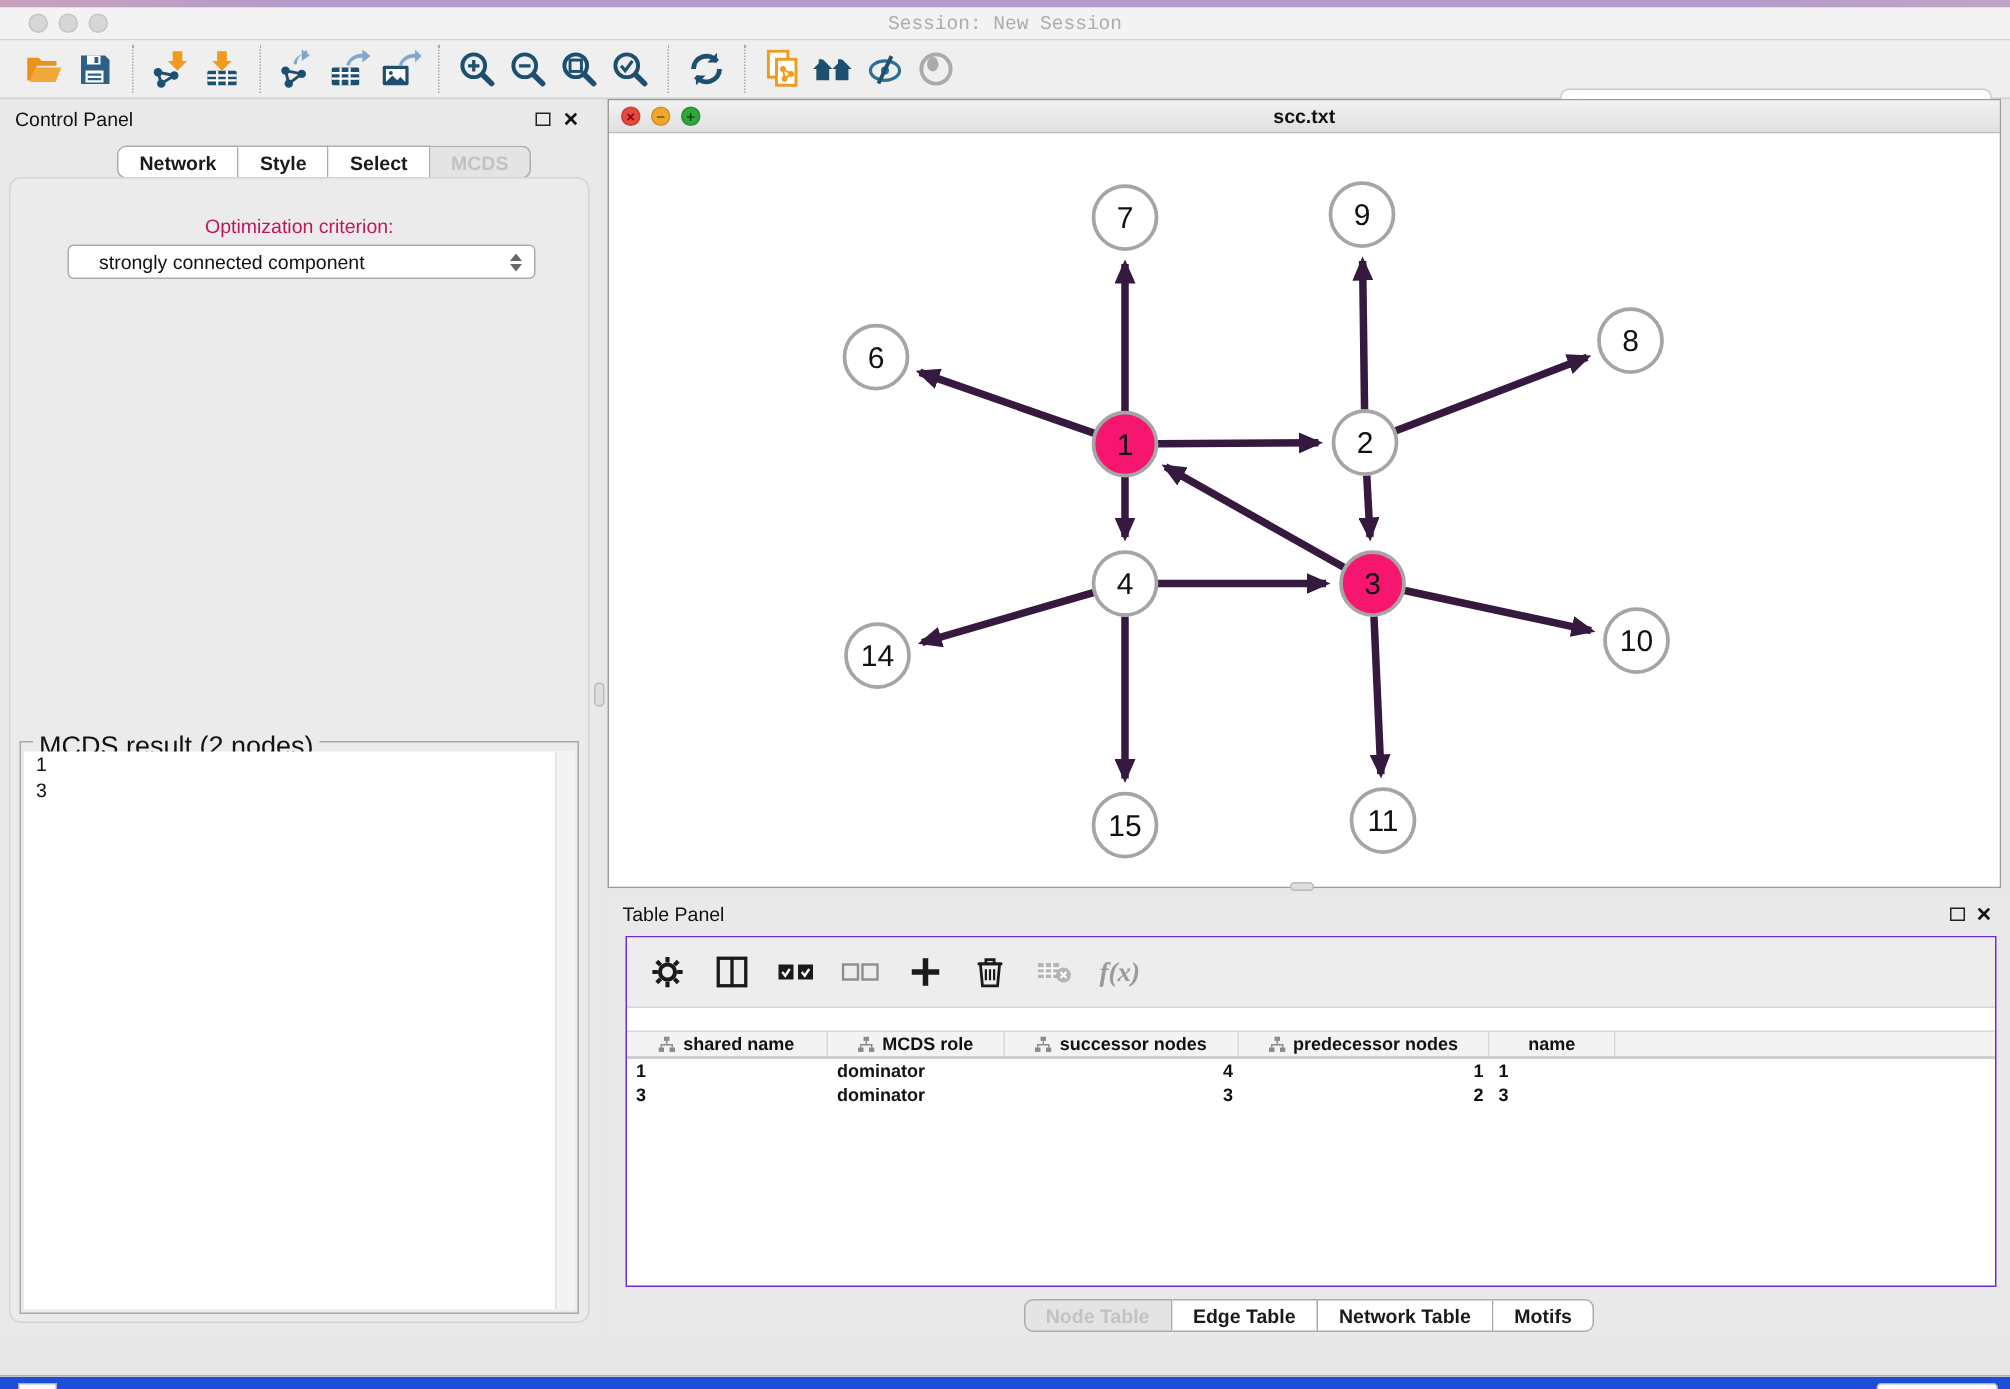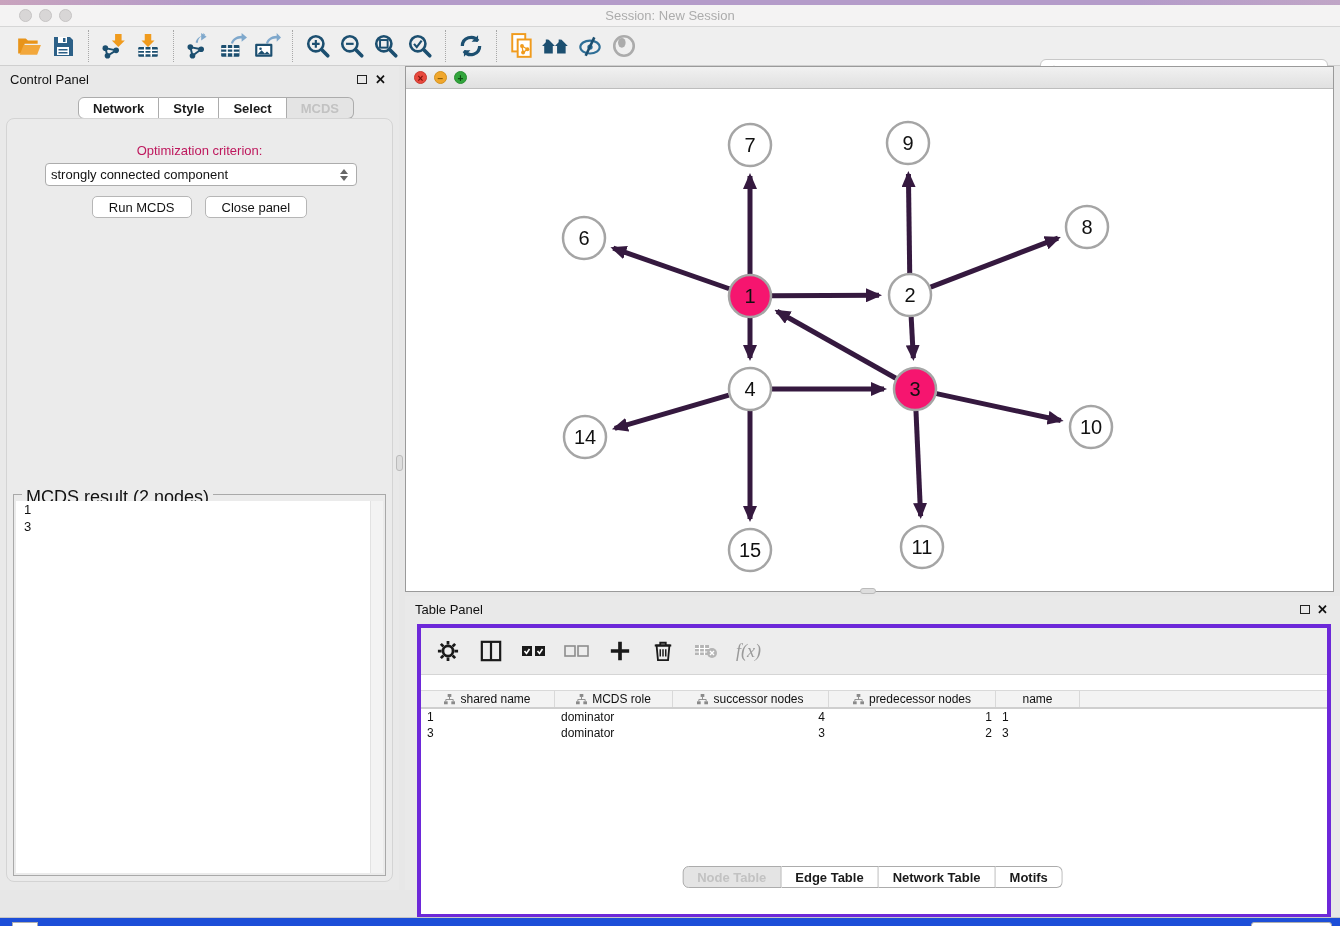--- a/index.html
+++ b/index.html
@@ -4,21 +4,21 @@
 <style>
   * { margin:0; padding:0; box-sizing:border-box; }
   html,body { width:1340px; height:926px; overflow:hidden;
     font-family:"Liberation Sans", sans-serif; }
   #app { position:relative; width:1340px; height:926px; background:#E7E7E7; }
 
   
   .top-strip { position:absolute; left:0; top:0; width:1340px; height:5px;
     background:linear-gradient(90deg,#C9A3BD,#B49BC9 15%,#B49BC9 85%,#C0A5C6); }
   .titlebar { position:absolute; left:0; top:5px; width:1340px; height:22px;
-    background:#F4F3F3; border-bottom:1px solid #D6D6D6; }
+    background:#F4F3F3; border-bottom:1px solid #D6D6D6;font-family:Liberation Mono, monospace; }
   .traffic { position:absolute; top:4px; width:13px; height:13px; border-radius:50%;
     background:#D8D6D6; border:1px solid #C6C4C4; }
   .t1{left:19px;} .t2{left:39px;} .t3{left:59px;}
   .win-title { position:absolute; left:0; right:0; top:3px; text-align:center;
     font-size:13px; color:#ACACAC; }
 
   .toolbar { position:absolute; left:0; top:27px; width:1340px; height:39px;
     background:#EFEFEF; border-bottom:1px solid #CFCFCF;
     display:flex; align-items:center; padding-left:12px; }
   .tb-btn { width:34px; height:34px; display:flex; align-items:center;
@@ -47,21 +47,21 @@
   .seg:first-child { border-left:1px solid #ACACAC; border-radius:6px 0 0 6px; }
   .seg:last-child { border-radius:0 6px 6px 0;text-align:right; }
   .seg.selected { background:#E4E4E4; color:#C2C2C2; }
 
   .cp-box { position:absolute; left:6px; top:52px; width:387px; height:764px;
     background:#EBEBEB; border:1px solid #D4D4D4; border-radius:8px; }
   .opt-label { position:absolute; left:0; right:0; top:24px; text-align:center;
     font-size:13px; color:#be185d; }
   .opt-select { position:absolute; left:38px; top:44px; width:312px; height:23px;
     background:#FFF; border:1px solid #ACACAC; border-radius:4px;
-    display:flex; align-items:center; font-size:13px; color:#111; padding-left:5px; }
+    display:flex; align-items:center; font-size:13px; color:#111; padding-left:20px; }
   .stepper { position:absolute; right:5px; top:2px; width:14px; height:17px;
     display:flex; flex-direction:column; align-items:center; justify-content:center; gap:2px; }
   .tri-up { width:0; height:0; border-left:4px solid transparent;
     border-right:4px solid transparent; border-bottom:5px solid #666; }
   .tri-dn { width:0; height:0; border-left:4px solid transparent;
     border-right:4px solid transparent; border-top:5px solid #666; }
   .btn-row { position:absolute; left:0; right:0; top:77px; display:flex;
     justify-content:center; gap:13px; }
   .mac-btn { height:22px; background:#FFF; border:1px solid #B6B6B6; border-radius:5px;
     font-size:13px; color:#111; padding:0 16px; display:flex; align-items:center;
@@ -93,22 +93,22 @@
   .dot-yel { left:28px; background:#F0A72D; color:#8a5a00; border:1px solid #D3921F; }
   .dot-grn { left:48px; background:#32A53C; color:#0c4d12; border:1px solid #2A8F33; }
   .net-canvas { position:absolute; left:0; top:22px; width:927px; height:502px; background:#FFF; }
   .h-grip { position:absolute; left:455px; top:588px; width:16px; height:6px;
     background:#DDD; border:1px solid #BBB; border-radius:3px; }
 
   
   .table-panel { position:absolute; left:405px; top:596px; width:935px; height:294px;
     background:#E9E9E9; }
   .tp-float{ right:30px; } .tp-close{ right:12px; }
-  .tp-box { position:absolute; left:12px; top:28px; width:914px; height:294px;
-    background:#FFF; border:4px solid #6d28d9; }
+  .tp-box { position:absolute; left:12px; top:28px; width:914px; height:234px;
+    background:#FFF; border:1px solid #6d28d9;font-weight:bold; }
   .tp-toolbar { position:absolute; left:0; top:0; right:0; height:47px;
     background:#EDEDED; border-bottom:1px solid #D5D5D5;
     display:flex; align-items:center; padding-left:14px; gap:17px; }
   .tp-icon { display:flex; align-items:center; justify-content:center; width:26px; height:26px; }
   .fx-label { font-family:"Liberation Serif",serif; font-style:italic;
     font-size:18px; color:#9A9A9A; }
 
   .grid { position:absolute; left:0; top:62px; right:0; }
   .grid-header { display:flex; height:19px; background:#F3F3F3;
     border-top:1px solid #D9D9D9; border-bottom:2px solid #CFCFCF; }
@@ -306,41 +306,38 @@
     </div>
     <div class="cp-box">
       <div class="opt-label">Optimization criterion:</div>
       <div class="opt-select">
         <span>strongly connected component</span>
         <span class="stepper">
             <span class="tri-up"></span>
             <span class="tri-dn"></span>
           </span>
       </div>
-      <div class="btn-row">
-        <button class="mac-btn">Run MCDS</button>
-        <button class="mac-btn">Close panel</button>
-      </div>
       <div class="group-box">
         <span class="group-legend">MCDS result (2 nodes)</span>
         <div class="result-area">
           <div class="result-line">1</div>
           <div class="result-line">3</div>
           <div class="v-scroll-track"></div>
         </div>
       </div>
     </div>
   </div>
   <div class="splitter-grip"></div>
 
   <div class="net-window">
     <div class="net-titlebar">
       <div class="mac-dot dot-red">×</div>
       <div class="mac-dot dot-yel">−</div>
       <div class="mac-dot dot-grn">+</div>
+      <div class="net-title">scc.txt</div>
     </div>
     <div class="net-canvas">
       <svg id="graph-svg" width="927" height="502" viewBox="0 0 927 502">
           <defs>
             <marker id="arrow" markerWidth="16" markerHeight="14" refX="13" refY="7" orient="auto" markerUnits="userSpaceOnUse">
               <path d="M0,0 L16,7 L0,14 z" fill="#35193F"></path>
             </marker>
           </defs>
           <line x1="344" y1="185" x2="344" y2="87" stroke="#35193F" stroke-width="5" marker-end="url(#arrow)"></line>
           <line x1="323.23121807335133" y1="199.7434376400866" x2="207.2651018057322" y2="159.22515605260523" stroke="#35193F" stroke-width="5" marker-end="url(#arrow)"></line>

